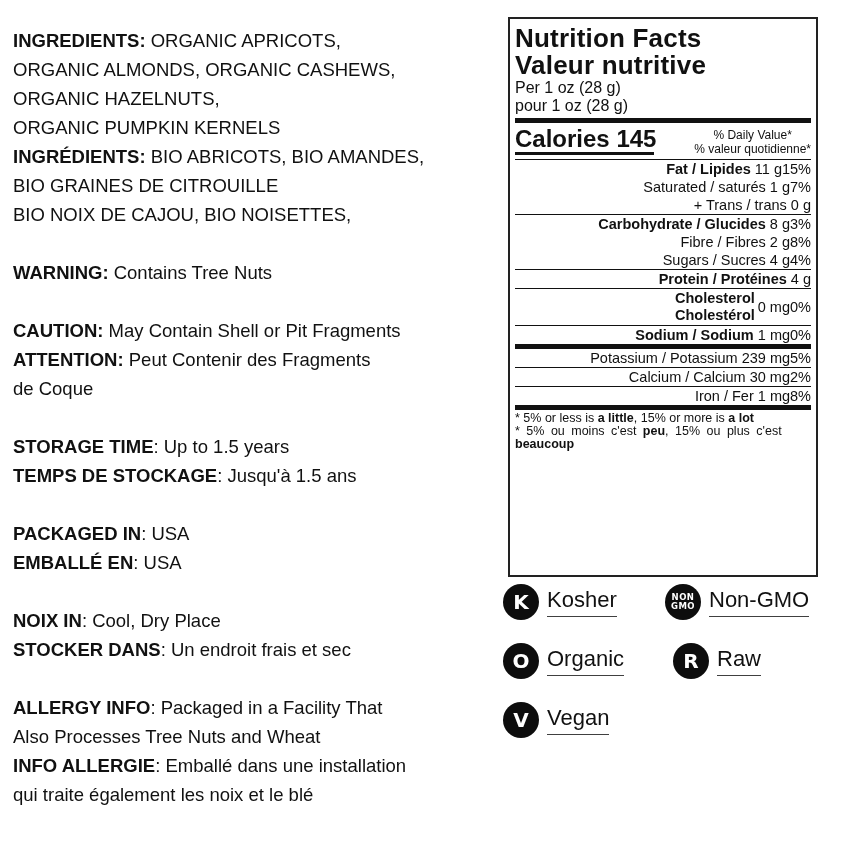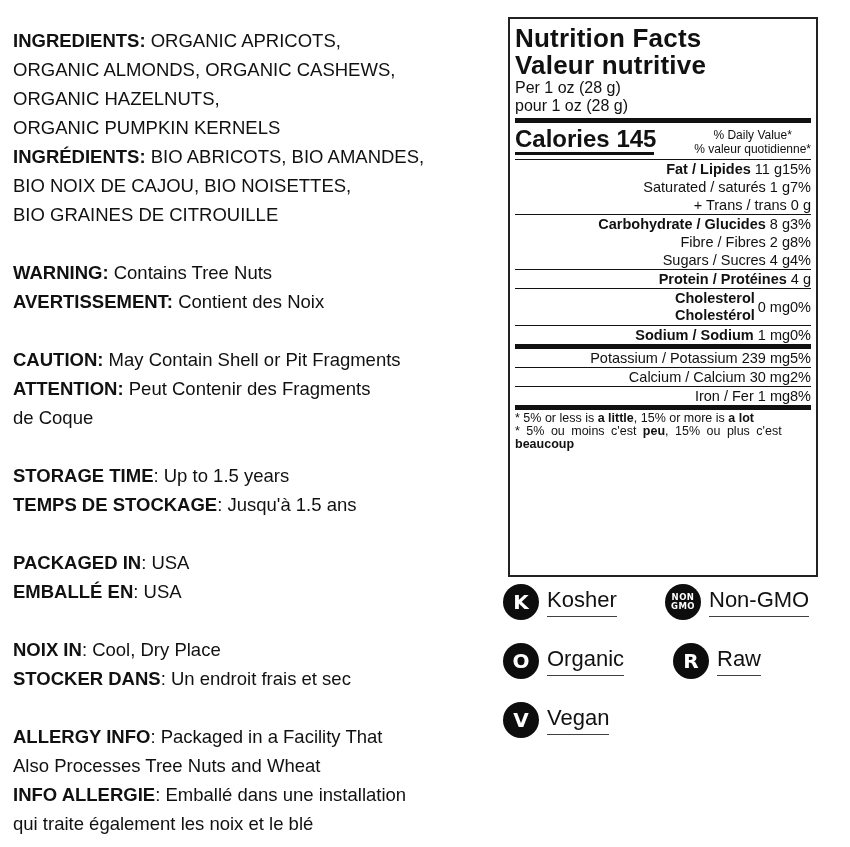--- a/index.html
+++ b/index.html
@@ -42,26 +42,25 @@
   </style>
 </head>
 <body>
 
 <div class="left">
   <div class="line"><span class="lbl">INGREDIENTS:</span> <span>ORGANIC APRICOTS,</span></div>
   <div class="line">ORGANIC ALMONDS, ORGANIC CASHEWS,</div>
   <div class="line">ORGANIC HAZELNUTS,</div>
   <div class="line">ORGANIC PUMPKIN KERNELS</div>
   <div class="line"><span class="lbl">INGRÉDIENTS:</span> <span>BIO ABRICOTS, BIO AMANDES,</span></div>
+  <div class="line">BIO GRAINES DE CITROUILLE</div>
   <div class="line">BIO NOIX DE CAJOU, BIO NOISETTES,</div>
-  <div class="line">BIO GRAINES DE CITROUILLE</div>
   <div class="gap"></div>
 
   <div class="line"><span class="lbl">WARNING:</span> <span>Contains Tree Nuts</span></div>
-  <div class="line"><span class="lbl">AVERTISSEMENT:</span> <span>Contient des Noix</span></div>
   <div class="gap"></div>
 
   <div class="line"><span class="lbl">CAUTION:</span> <span>May Contain Shell or Pit Fragments</span></div>
   <div class="line"><span class="lbl">ATTENTION:</span> <span>Peut Contenir des Fragments</span></div>
   <div class="line">de Coque</div>
   <div class="gap"></div>
 
   <div class="line"><span class="lbl">STORAGE TIME</span><span>: Up to 1.5 years</span></div>
   <div class="line"><span class="lbl">TEMPS DE STOCKAGE</span><span>: Jusqu'à 1.5 ans</span></div>
   <div class="gap"></div>

